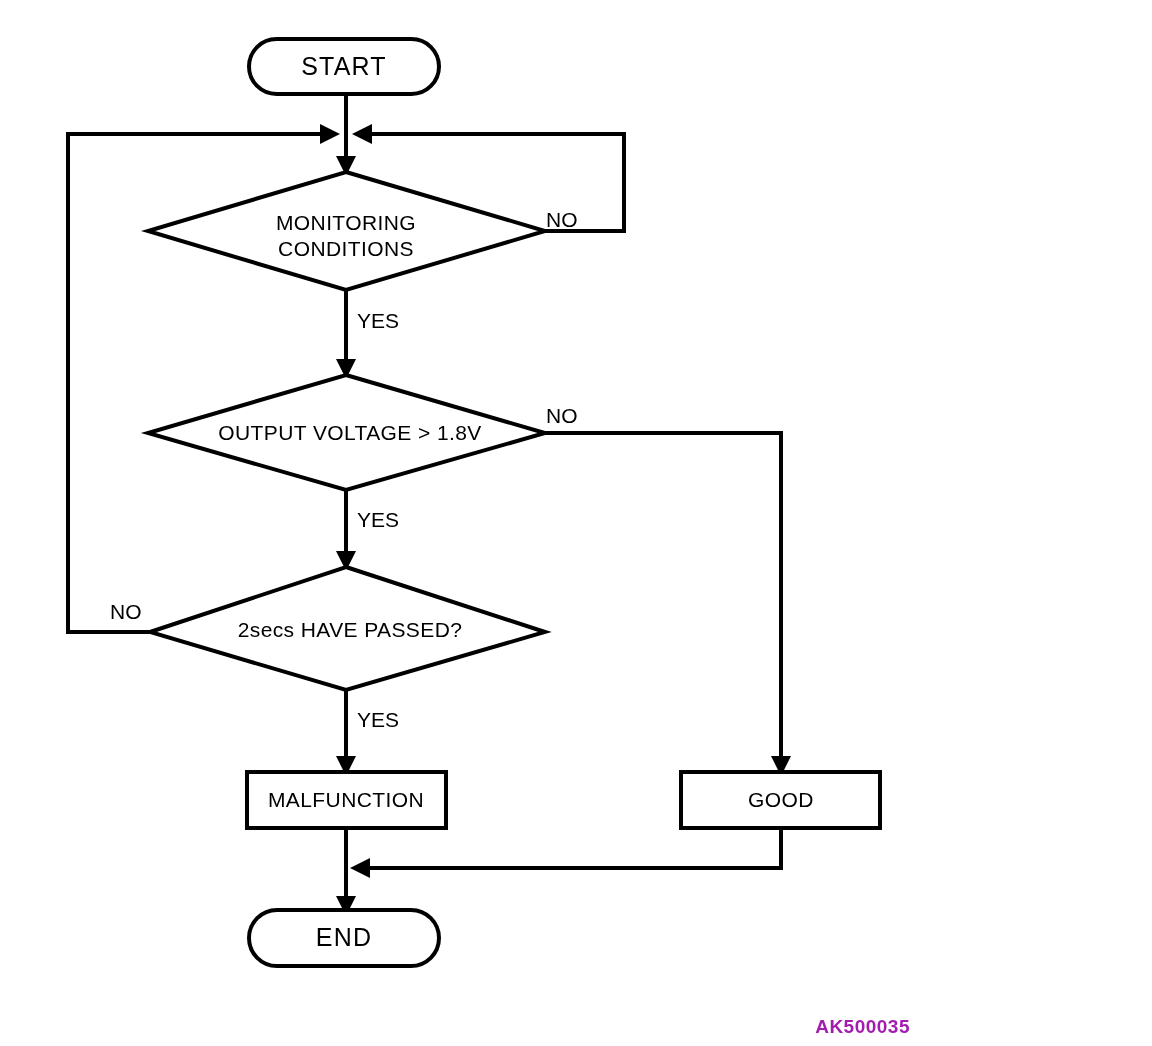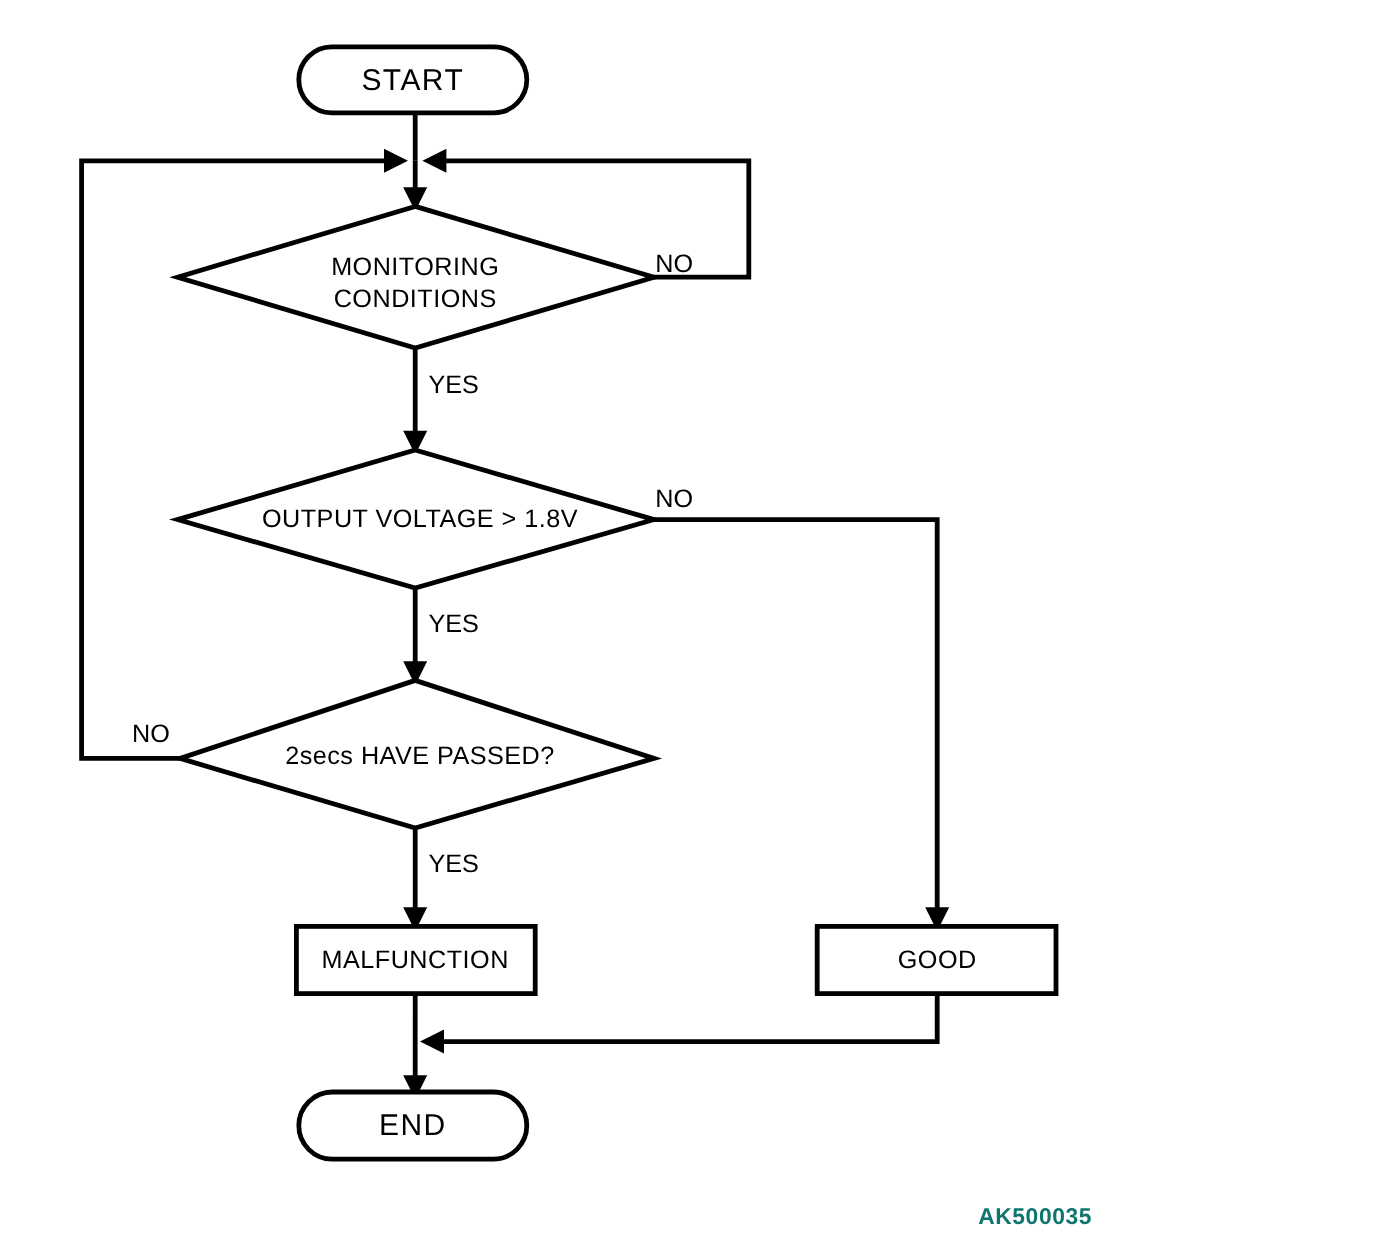--- a/index.html
+++ b/index.html
@@ -12,23 +12,23 @@
              fill:#000000;text-anchor:middle;dominant-baseline:middle;}
   .t-terminal{font-size:25px;letter-spacing:1.2px;}
   .t-diamond{font-size:21px;letter-spacing:0.4px;}
   .t-box{font-size:21px;letter-spacing:0.4px;}
   .edge-label{font-family:"Liberation Sans","DejaVu Sans",sans-serif;
               font-size:21px;fill:#000000;dominant-baseline:middle;}
   .shape{fill:#ffffff;stroke:#000000;stroke-width:4;
          stroke-linejoin:miter;stroke-linecap:butt;}
   .conn{stroke:#000000;stroke-width:4;fill:none;stroke-linecap:butt;}
   .arrowhead{fill:#000000;stroke:none;}
-  #watermark{position:absolute;right:22px;bottom:20px;
+  #watermark{position:absolute;right:22px;bottom:8px;
              font-family:"Liberation Sans","DejaVu Sans",sans-serif;
-             font-size:19px;font-weight:bold;color:#0f766e;
+             font-size:19px;font-weight:bold;color:#a21caf;
              letter-spacing:0.5px;}
 </style>
 </head>
 <body>
 
 <div id="stage">
 
   <svg id="flow-svg" viewBox="0 0 1152 1046">
 
     <line class="conn" x1="346" y1="94" x2="346" y2="134"></line>

